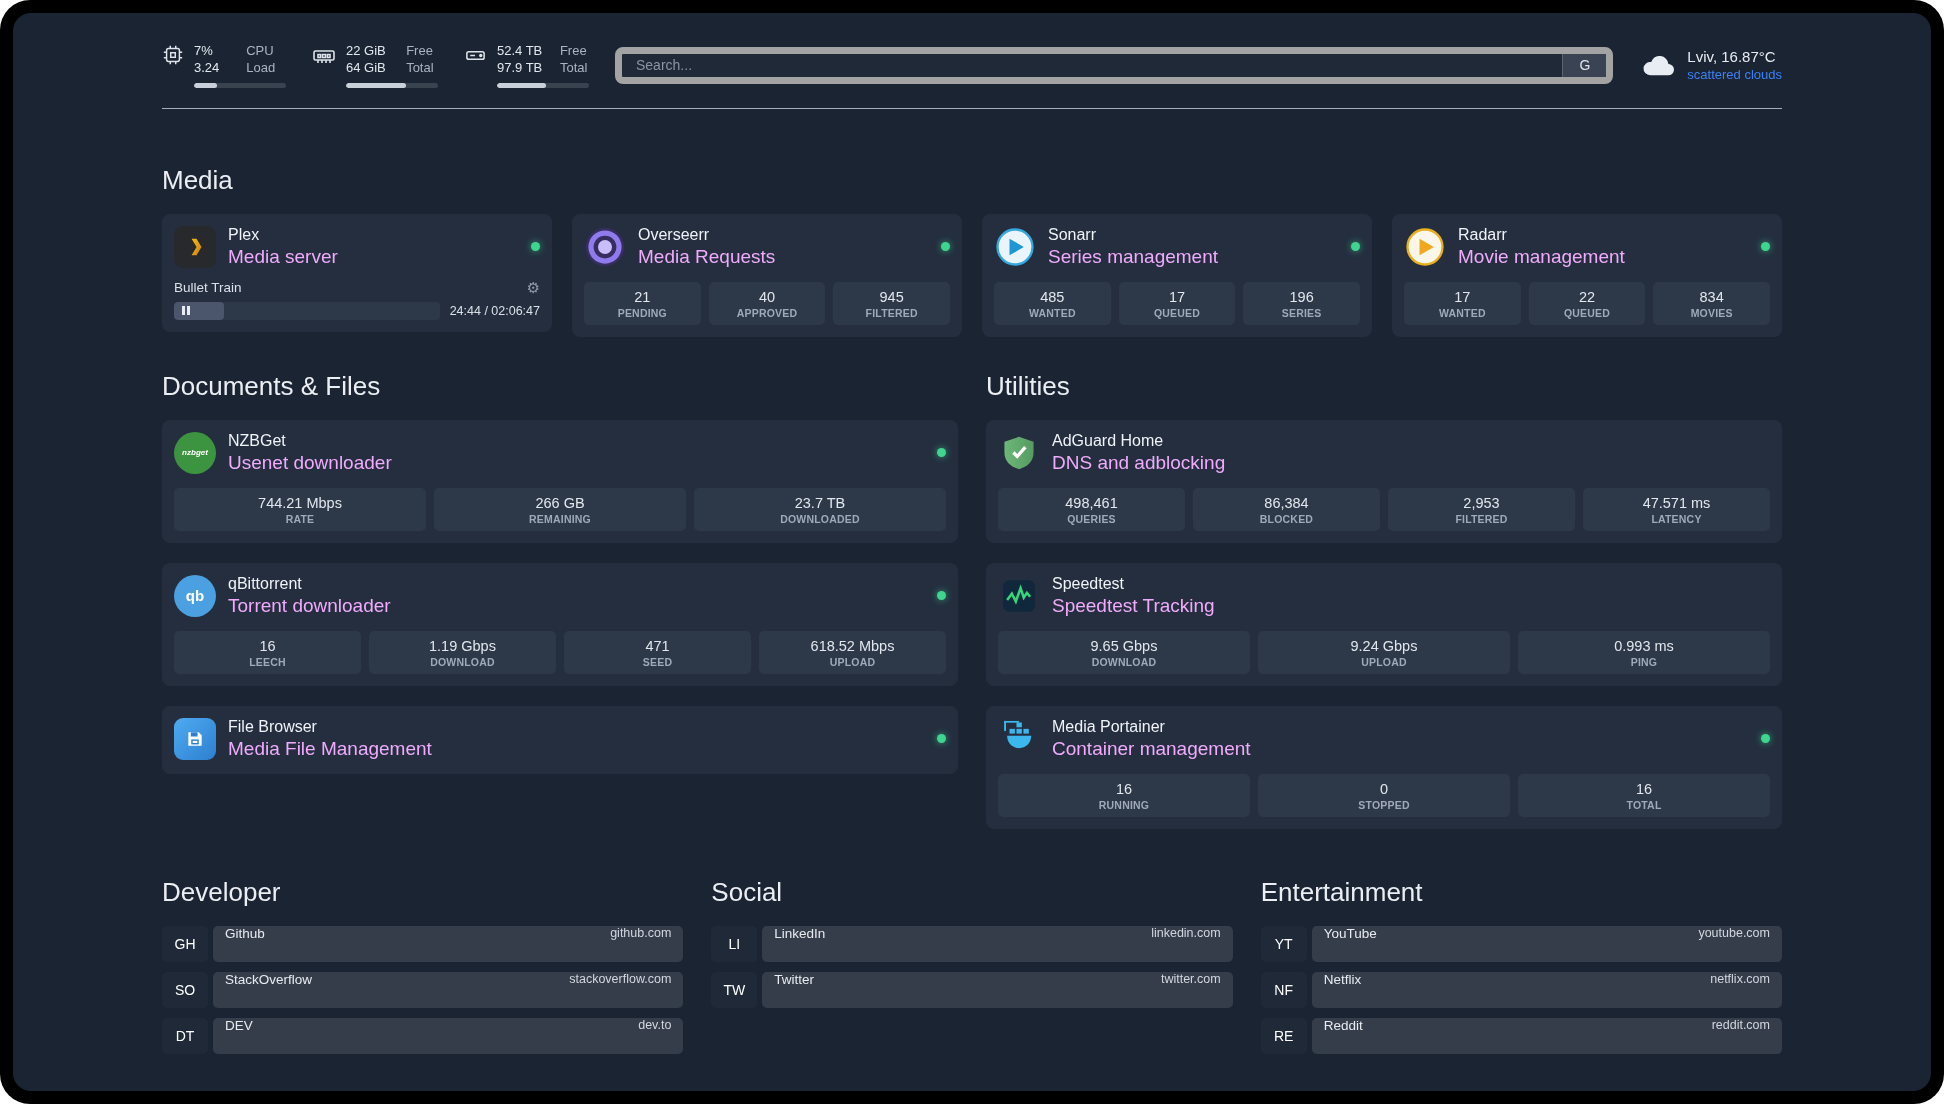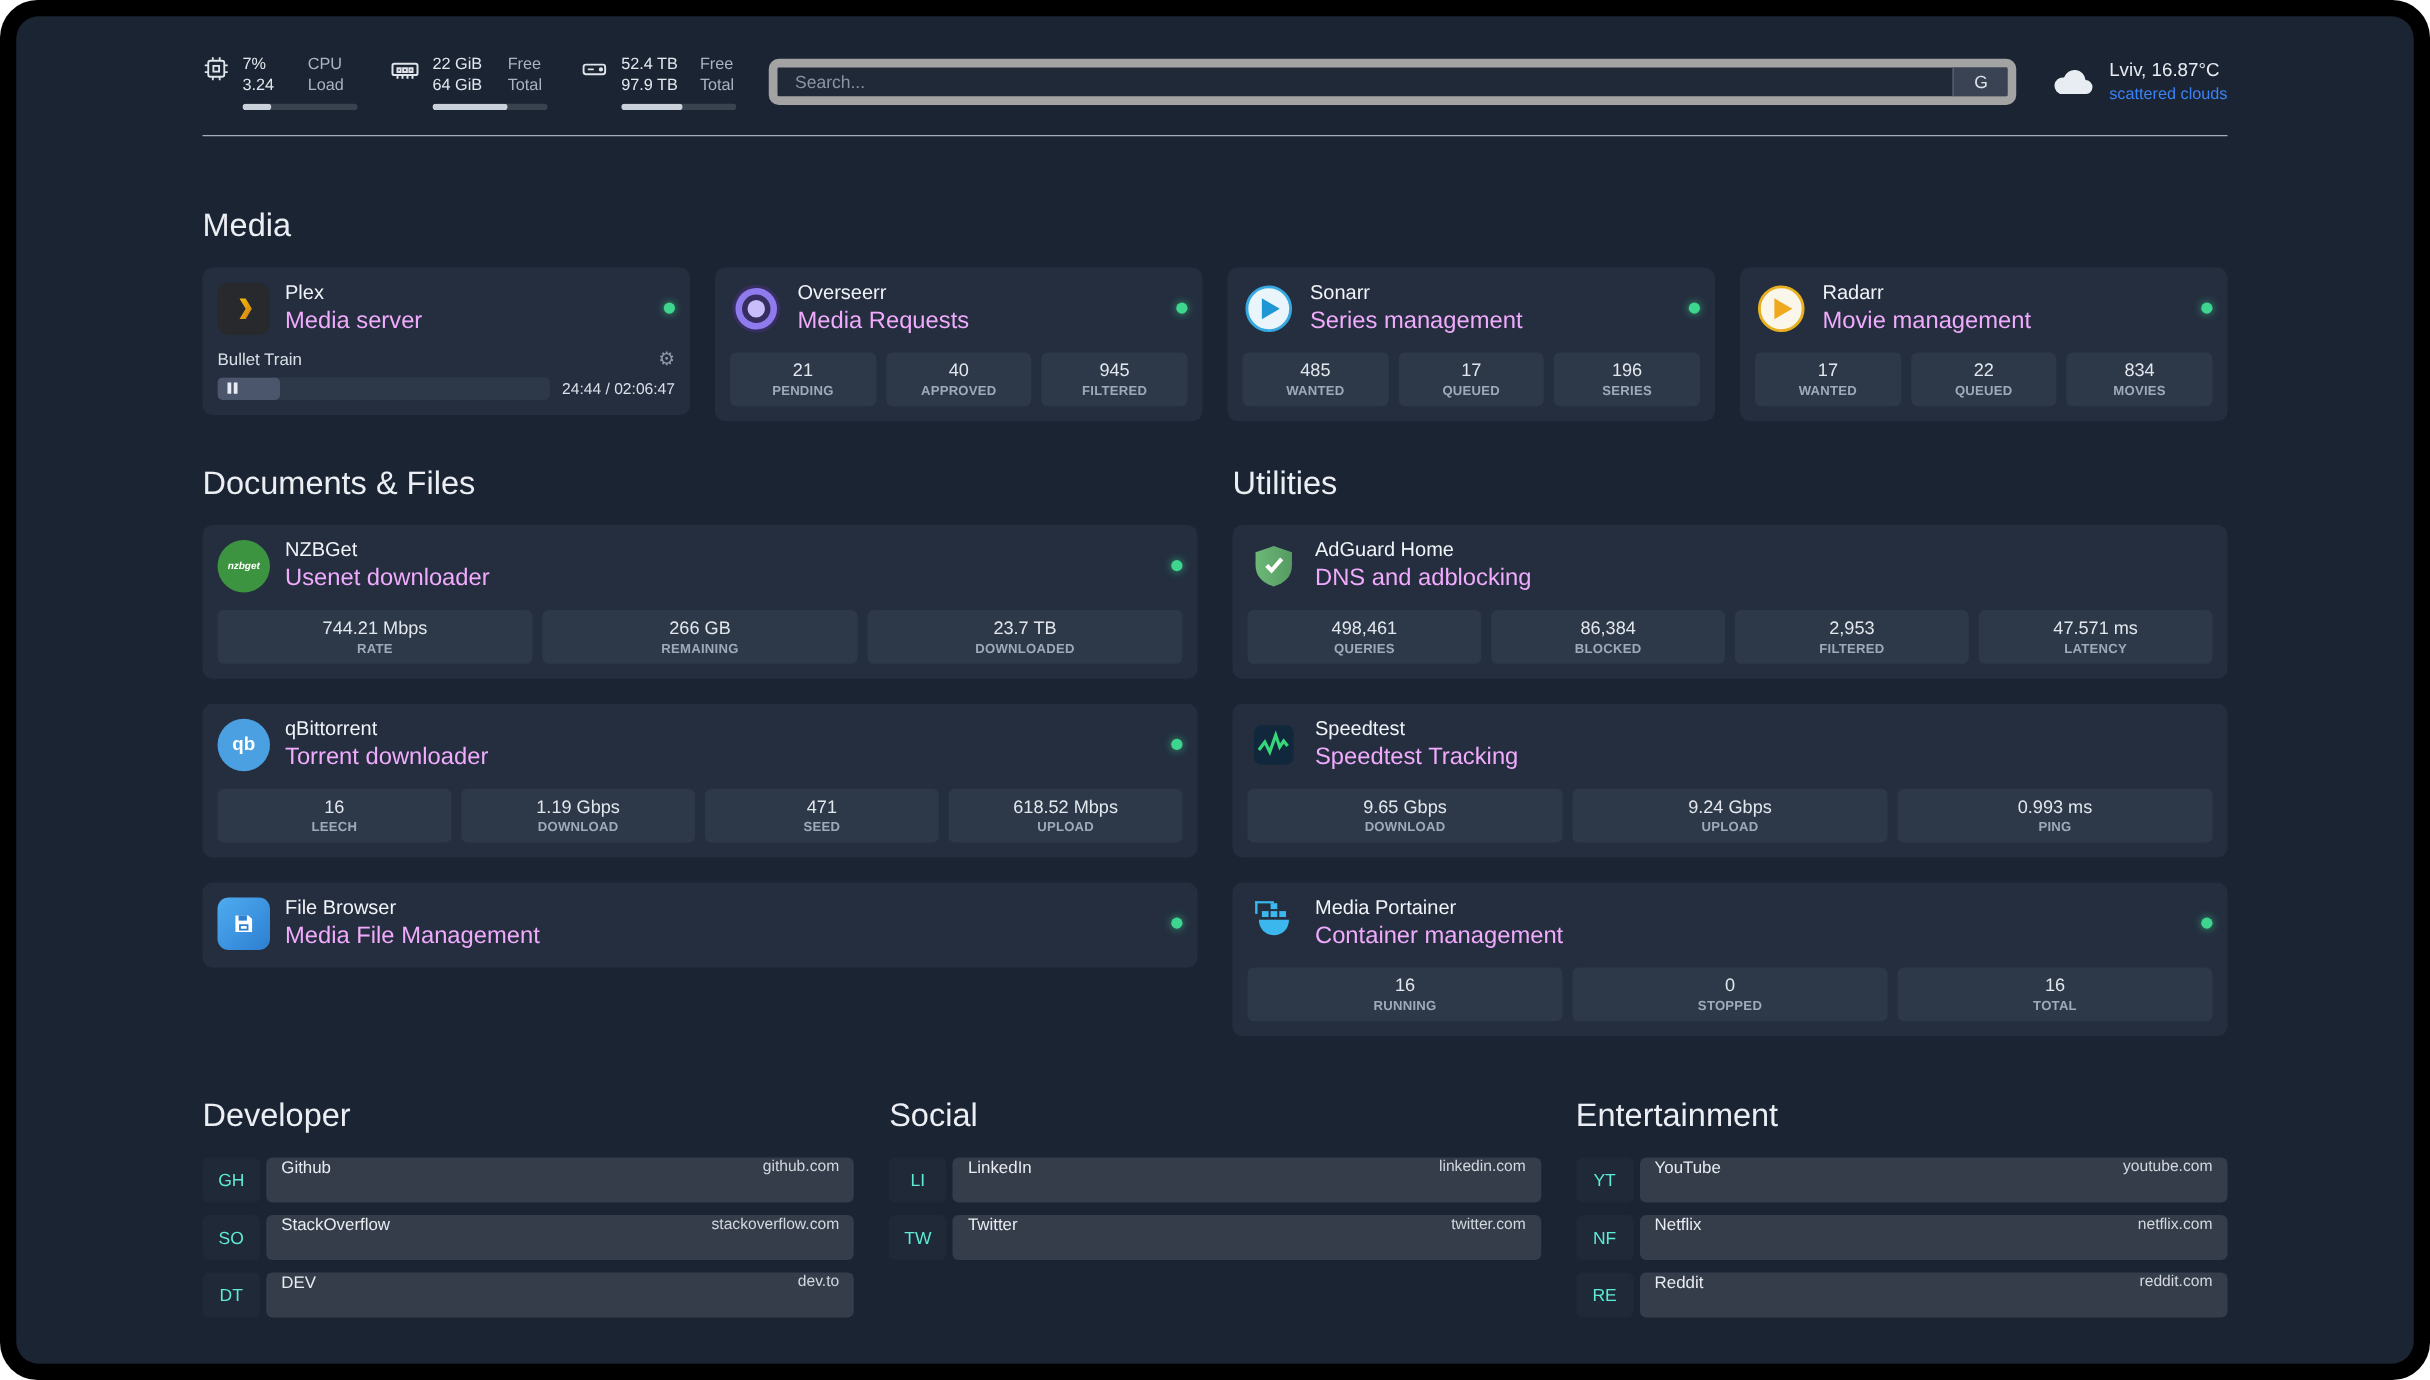--- a/index.html
+++ b/index.html
@@ -62,21 +62,21 @@
   .prow{display:flex;align-items:center;gap:10px;margin-top:7px;}
   .pbar{flex:1;height:18px;background:#2d3849;border-radius:4px;overflow:hidden;}
   .pfill{height:100%;background:#4b566c;border-radius:4px;display:flex;align-items:center;padding-left:8px;}
   .pausebars{display:inline-flex;gap:2.5px;}
   .pausebars i{width:2.5px;height:9px;background:#e9edf3;display:block;}
   .ptime{font-size:12.5px;color:#dbe0e8;white-space:nowrap;}
 
   
   .bmlist{display:flex;flex-direction:column;gap:10px;}
   .bm{display:flex;gap:5px;height:36px;cursor:pointer;}
-  .bm-abbr{width:46px;background:#202938;border-radius:5px;display:flex;align-items:center;justify-content:center;font-size:14px;color:#5eead4;flex:none;}
+  .bm-abbr{width:46px;background:#202938;border-radius:5px;display:flex;align-items:center;justify-content:center;font-size:14px;color:#ffffff;flex:none;}
   .bm-body{flex:1;background:#353d4b;border-radius:5px;display:flex;align-items:flex-start;justify-content:space-between;padding:0 12px;min-width:0;}
   .bm-name{font-size:13.5px;color:#e8ebf0;}
   .bm-domain{font-size:12.5px;color:#d2d7de;}
 </style>
 </head>
 <body>
 
 <div class="bezel"></div>
 <div class="frame">
   <div class="container">

